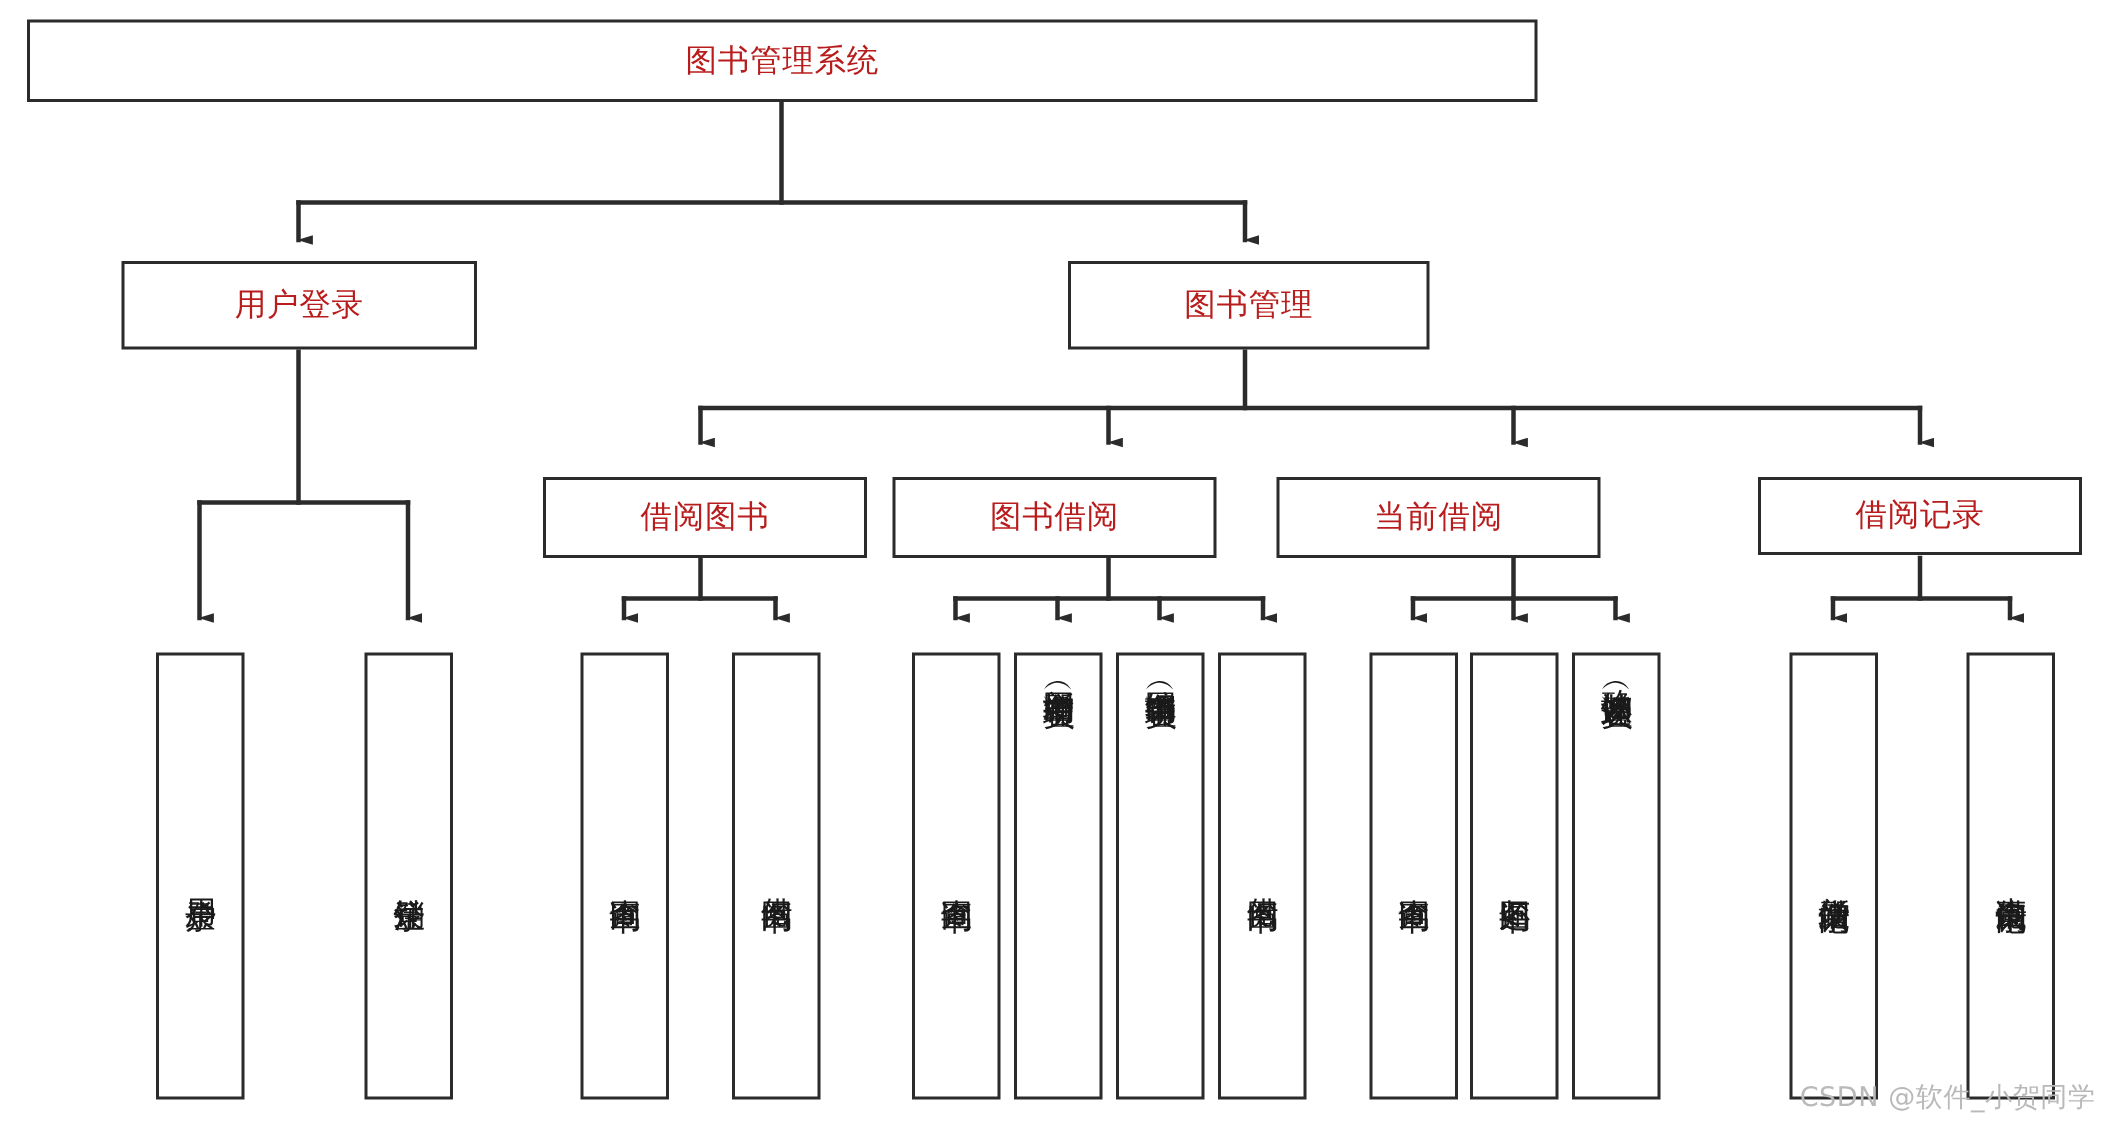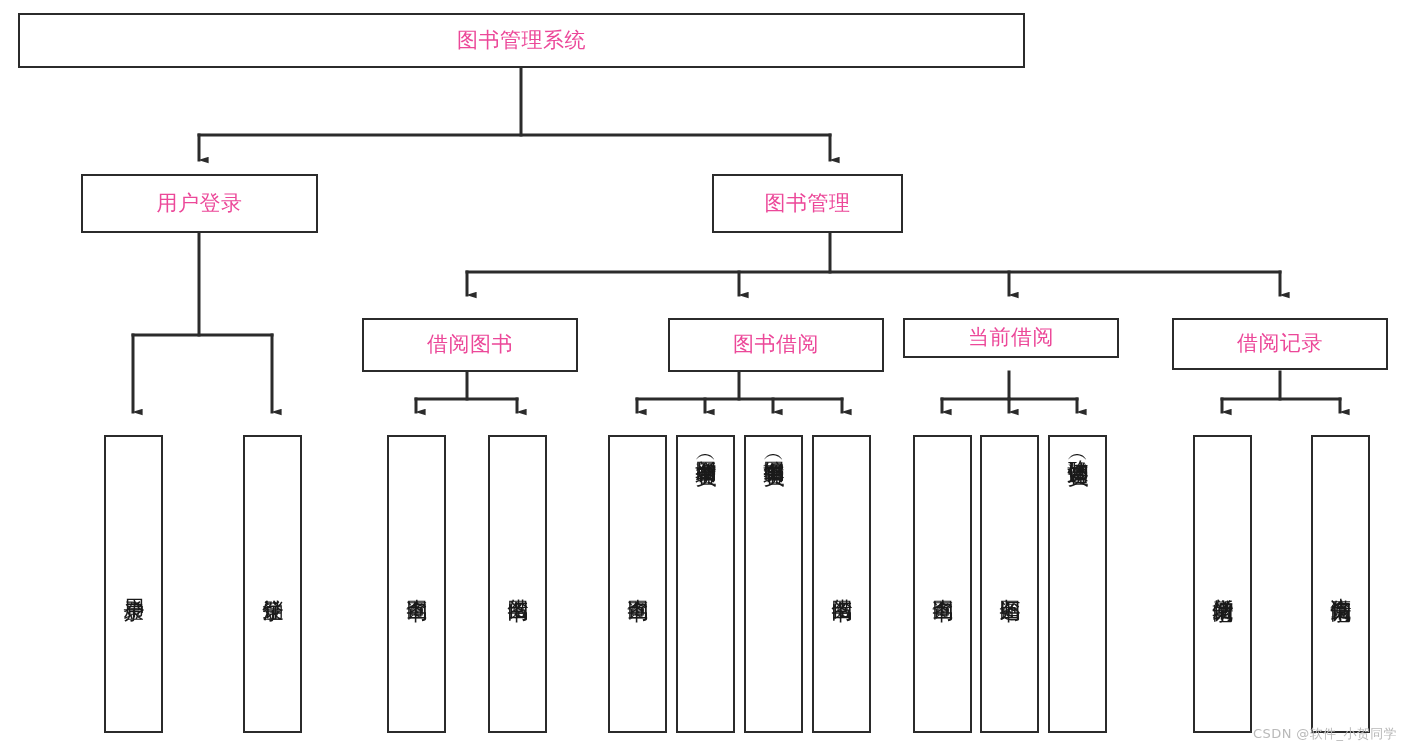--- a/index.html
+++ b/index.html
@@ -31,21 +31,21 @@
     box-sizing: border-box;
     background: #ffffff;
     border: 2px solid #2b2b2b;
     display: flex;
     align-items: center;
     justify-content: center;
     overflow: hidden;
   }
   .node-label-h {
     font-size: 21px;
-    color: #ec4899;
+    color: #b91c1c;
     line-height: 1.1;
     white-space: nowrap;
     letter-spacing: 0.5px;
   }
   .node-label-v {
     writing-mode: vertical-rl;
     text-orientation: upright;
     font-size: 21px;
     color: #1a1a1a;
     line-height: 1.18;
@@ -58,21 +58,21 @@
     padding-top: 6px;
   }
   .leaf-box.centered {
     align-items: center;
     padding-top: 0;
   }
   #watermark {
     position: absolute;
     right: 8px;
     bottom: 4px;
-    font-size: 13px;
+    font-size: 18px;
     color: #b9b9b9;
     white-space: nowrap;
     letter-spacing: 0.4px;
   }
 </style>
 </head>
 <body>
 
 <div id="diagram-root">
 
@@ -131,33 +131,33 @@
   </svg>
 
   <div class="node-box" style="left:18px; top:13px; width:1007px; height:55px;">
     <span class="node-label-h">图书管理系统</span>
   </div>
 
   <div class="node-box" style="left:81px; top:174px; width:237px; height:59px;">
     <span class="node-label-h">用户登录</span>
   </div>
 
-  <div class="node-box" style="left:712px; top:174px; width:191px; height:59px;">
+  <div class="node-box" style="left:712px; top:174px; width:241px; height:59px;">
     <span class="node-label-h">图书管理</span>
   </div>
 
   <div class="node-box" style="left:362px; top:318px; width:216px; height:54px;">
     <span class="node-label-h">借阅图书</span>
   </div>
 
-  <div class="node-box" style="left:668px; top:318px; width:216px; height:54px;">
+  <div class="node-box" style="left:595px; top:318px; width:216px; height:54px;">
     <span class="node-label-h">图书借阅</span>
   </div>
 
-  <div class="node-box" style="left:903px; top:318px; width:216px; height:40px;">
+  <div class="node-box" style="left:851px; top:318px; width:216px; height:54px;">
     <span class="node-label-h">当前借阅</span>
   </div>
 
   <div class="node-box" style="left:1172px; top:318px; width:216px; height:52px;">
     <span class="node-label-h">借阅记录</span>
   </div>
 
   <div class="node-box leaf-box centered" style="left:104px; top:435px; width:59px; height:298px;">
     <span class="node-label-v">用户登录</span>
   </div>

